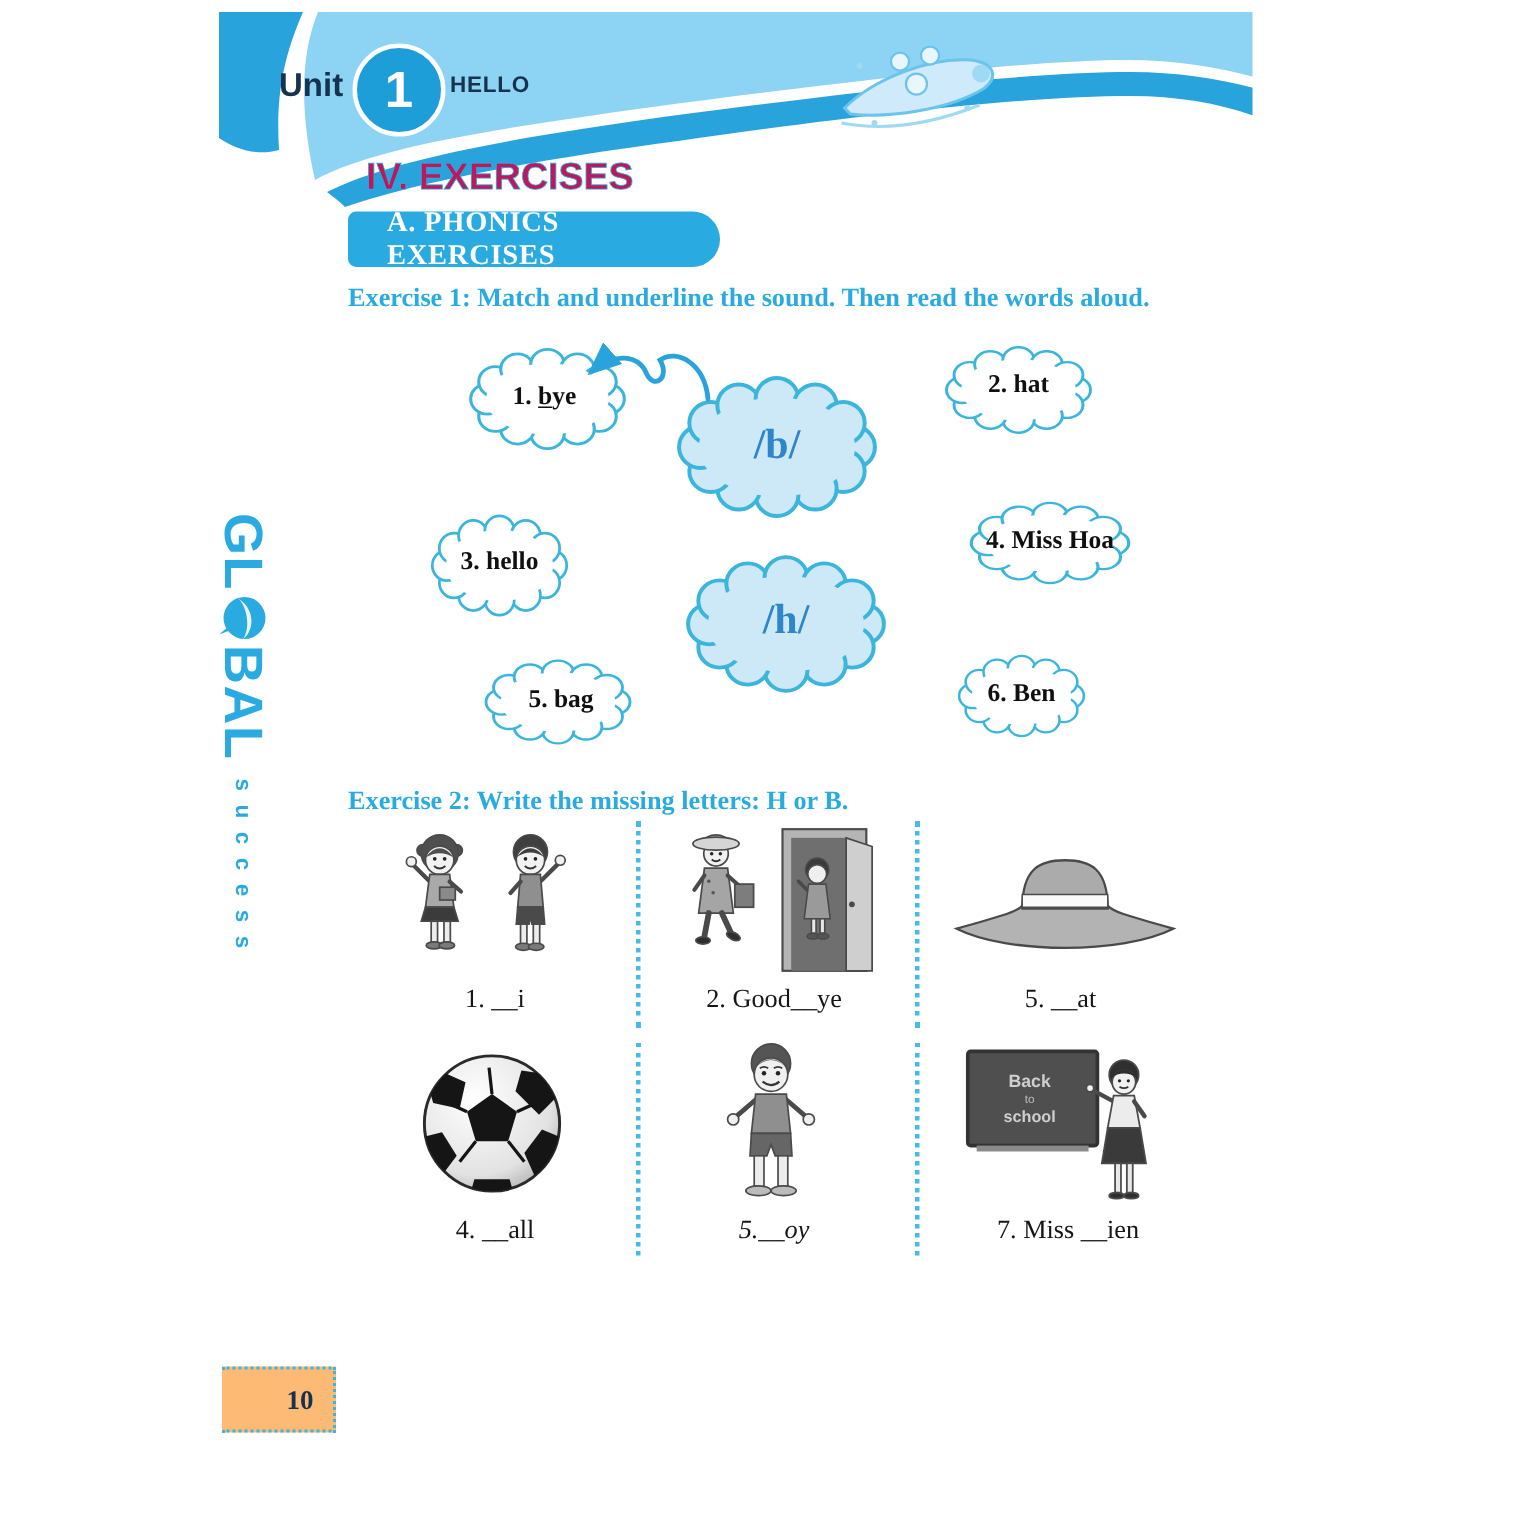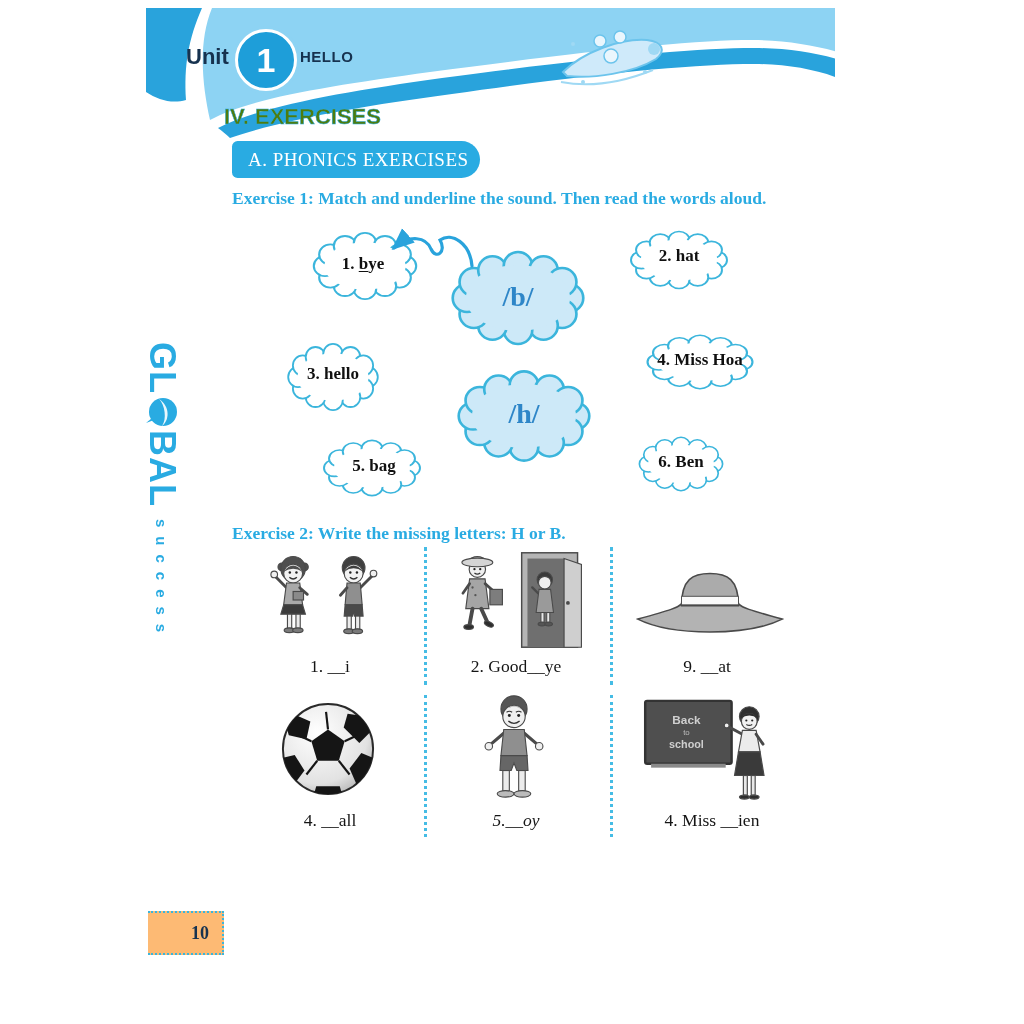--- a/index.html
+++ b/index.html
@@ -13,25 +13,25 @@
   .unit-label{left:186px;top:44px;font-family:"Liberation Sans",sans-serif;
               font-weight:900;font-size:22px;color:#16324F;}
   .unit-circle{left:235px;top:29px;width:56px;height:56px;border-radius:50%;
                background:#1E9ED9;border:3px solid #ffffff;box-shadow:0 0 0 3px #8DD3F3;
                display:flex;align-items:center;justify-content:center;}
   .unit-number{font-family:"Liberation Sans",sans-serif;font-weight:900;font-size:34px;color:#fff;}
   .unit-title{left:300px;top:48px;font-family:"Liberation Sans",sans-serif;
               font-weight:900;font-size:15px;letter-spacing:.5px;color:#16324F;}
 
   
-  .main-title{left:224px;top:104px;font-family:"Liberation Sans",sans-serif;
-              font-weight:900;font-size:22px;color:#4d7c0f;-webkit-text-stroke:.5px #29ABE2;}
+  .main-title{left:244px;top:104px;font-family:"Liberation Sans",sans-serif;
+              font-weight:900;font-size:25px;color:#be185d;-webkit-text-stroke:.5px #29ABE2;}
   .pill{left:232px;top:141px;width:248px;height:37px;background:#29ABE2;
         border-radius:6px 20px 20px 6px;display:flex;align-items:center;}
-  .pill-text{color:#fff;font-weight:normal;font-size:19px;letter-spacing:.5px;padding-left:16px;}
+  .pill-text{color:#fff;font-weight:bold;font-size:19px;letter-spacing:.5px;padding-left:26px;}
   .ex-instruction{font-weight:bold;font-size:17.5px;color:#29ABE2;}
   .ex1-ins{left:232px;top:188px;}
   .ex2-ins{left:232px;top:523px;}
 
   
   .cloud-label{font-weight:bold;font-size:17px;color:#101010;white-space:nowrap;}
   .cloud-label .u{text-decoration:underline;text-underline-offset:2px;}
   .sound-label{font-weight:bold;font-size:28px;color:#2E86C8;white-space:nowrap;}
 
   
@@ -306,24 +306,24 @@
       <ellipse cx="105" cy="104" rx="5" ry="2" fill="#2e2e2e"></ellipse>
       <ellipse cx="115" cy="104" rx="5" ry="2" fill="#2e2e2e"></ellipse>
     </g>
     <circle cx="107" cy="26" r="1.1" fill="#222"></circle>
       <circle cx="113" cy="26" r="1.1" fill="#222"></circle>
     <path d="M107,30 Q110,32 113,30" fill="none" stroke="#333" stroke-width="1.2"></path>
   </svg>
 
   <div class="abs center caption" style="left:330px;top:666px;">1. __i</div>
   <div class="abs center caption" style="left:516px;top:666px;">2. Good__ye</div>
-  <div class="abs center caption" style="left:707px;top:666px;">9. __at</div>
+  <div class="abs center caption" style="left:707px;top:666px;">5. __at</div>
   <div class="abs center caption" style="left:330px;top:820px;">4. __all</div>
   <div class="abs center caption" style="left:516px;top:820px;font-style:italic;">5.__oy</div>
-  <div class="abs center caption" style="left:712px;top:820px;">4. Miss __ien</div>
+  <div class="abs center caption" style="left:712px;top:820px;">7. Miss __ien</div>
 
   <div class="abs logo">
     <span class="brand">GL</span>
     <svg class="globe" width="34" height="34" viewBox="0 0 34 34">
       <circle cx="17" cy="16" r="14" fill="#29ABE2"></circle>
       <path d="M4,20 C10,14 24,12 31,17 C26,10 12,8 4,20 Z" fill="#ffffff" opacity="0.9"></path>
       <path d="M23,27 L28,33 L25,25 Z" fill="#29ABE2"></path>
     </svg>
     <span class="brand">BAL</span>
     <span class="tagline">success</span>

